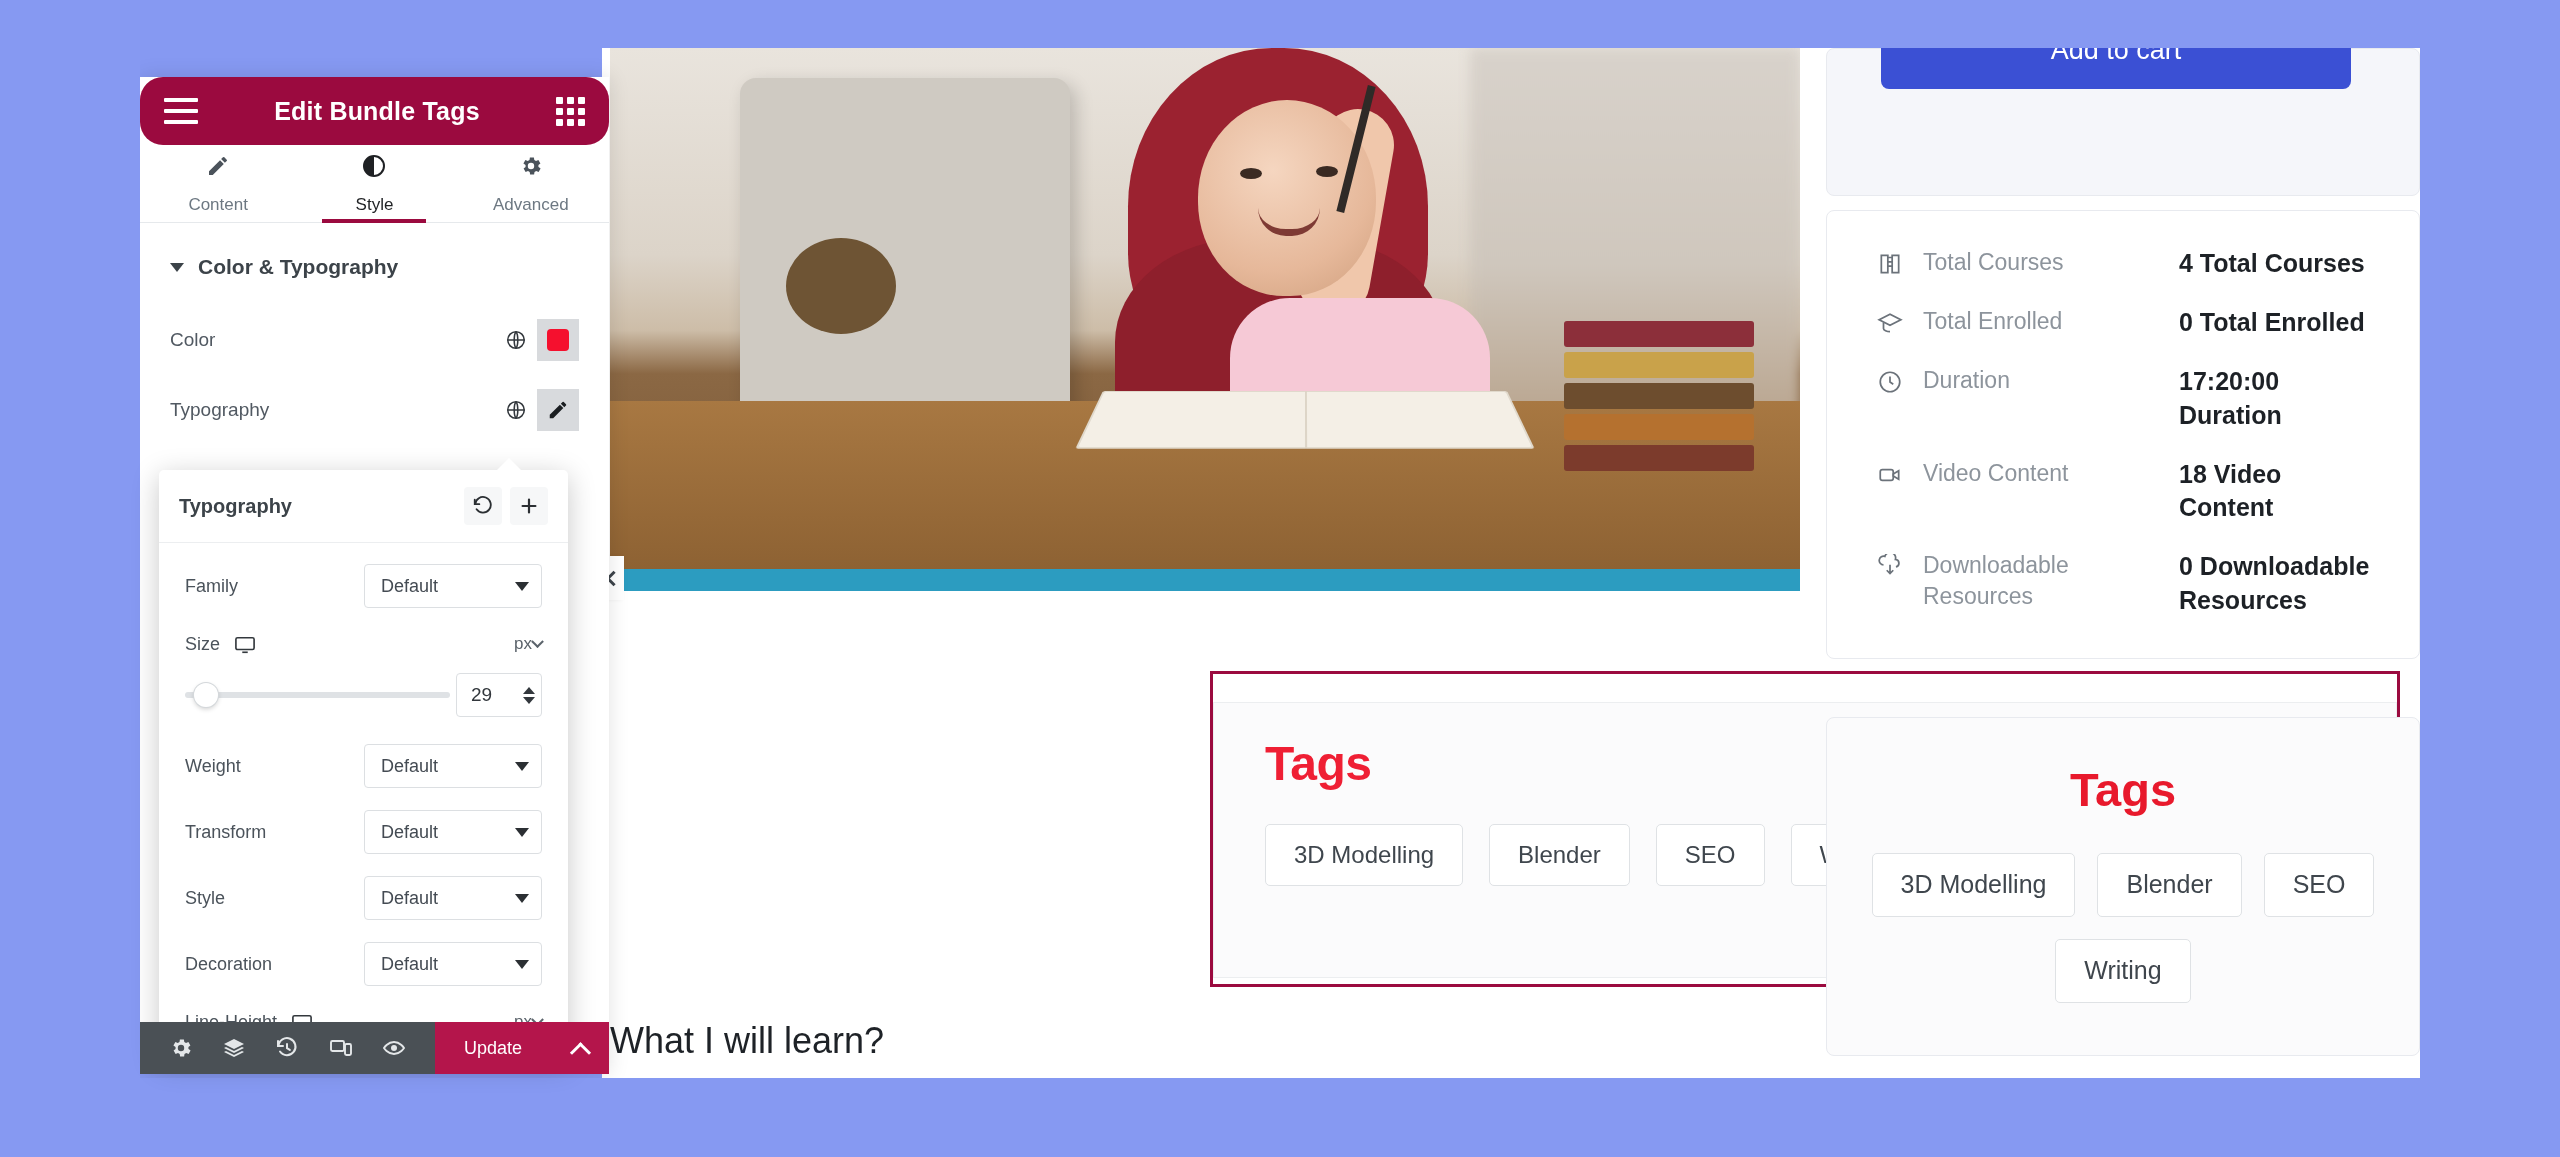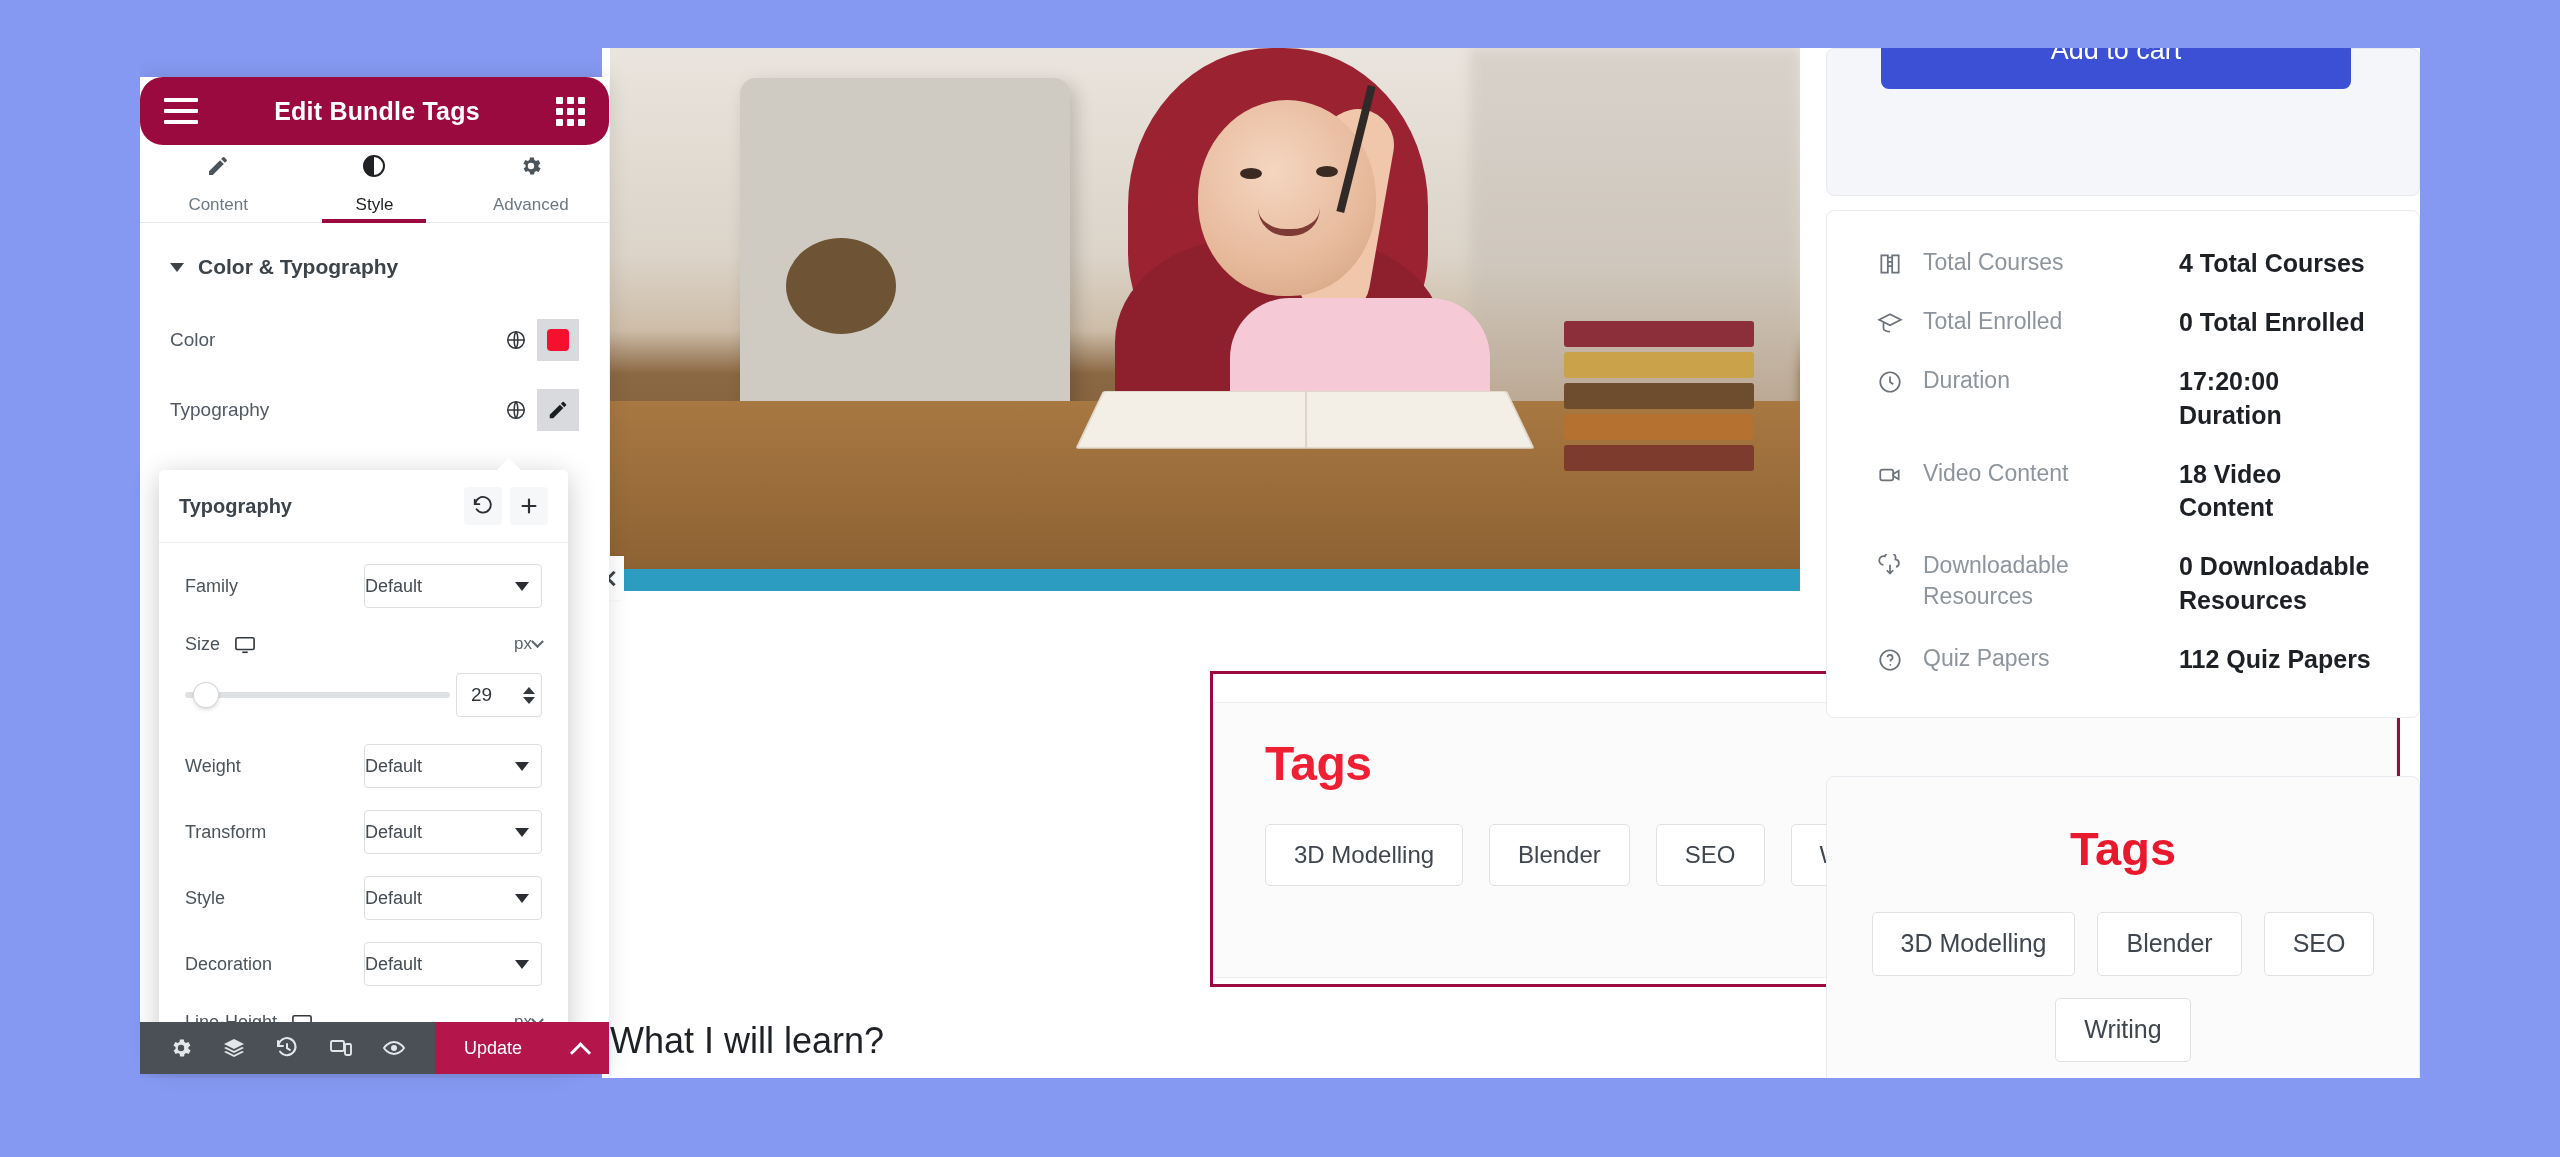--- a/index.html
+++ b/index.html
@@ -101,21 +101,21 @@
   }
   .typo-pop-body { padding: 10px 0 12px 0; max-height: 560px; overflow: hidden; }
   .trow {
     display: flex; align-items: center; justify-content: space-between;
     padding: 11px 26px; min-height: 50px;
   }
   .tlabel { font-size: 18px; color: #4b535b; display: flex; align-items: center; gap: 14px; }
   .select {
     width: 178px; height: 44px; border: 1px solid #dcdfe2; border-radius: 4px;
     background: #fff; display: flex; align-items: center; justify-content: space-between;
-    padding: 0 12px 0 0; font-size: 18px; color: #444b53; cursor: pointer;
+    padding: 0 12px 0 16px; font-size: 18px; color: #444b53; cursor: pointer;
   }
   .sel-caret { width: 0; height: 0; border-left: 7px solid transparent; border-right: 7px solid transparent; border-top: 9px solid #2b2f33; }
   .unit { font-size: 17px; color: #5b636b; display: flex; align-items: center; gap: 1px; cursor: pointer; }
   .unit .chev { width: 9px; height: 9px; border-right: 2px solid #5b636b; border-bottom: 2px solid #5b636b; transform: rotate(45deg) translate(-2px,-2px); }
 
   .slider-row { display: flex; align-items: center; gap: 6px; padding: 4px 26px 16px 26px; }
   .slider { position: relative; flex: 1; height: 6px; background: #dfe2e5; border-radius: 3px; }
   .slider .knob {
     position: absolute; left: 8%; top: 50%; transform: translate(-50%,-50%);
     width: 24px; height: 24px; border-radius: 50%; background: #fff;
@@ -355,31 +355,20 @@
         <span class="stat-ico">
           <svg width="26" height="26" viewBox="0 0 24 24" fill="none" stroke="#6b727a" stroke-width="1.6">
             <path d="M6 10a4 4 0 1 1 1.3-7.8A5 5 0 0 1 17 5a3.5 3.5 0 0 1 .5 6.9"></path>
             <path d="M12 10v8M9 15l3 3 3-3"></path>
           </svg>
         </span>
         <span class="stat-label">Downloadable Resources</span>
         <span class="stat-value">0 Downloadable Resources</span>
       </div>
 
-      <div class="stat-row">
-        <span class="stat-ico">
-          <svg width="26" height="26" viewBox="0 0 24 24" fill="none" stroke="#6b727a" stroke-width="1.6">
-            <circle cx="12" cy="12" r="9"></circle>
-              <path d="M9.6 9.4a2.4 2.4 0 1 1 2.9 2.6v1.4"></path>
-              <circle cx="12.3" cy="16.4" r=".8" fill="#6b727a" stroke="none"></circle>
-          </svg>
-        </span>
-        <span class="stat-label">Quiz Papers</span>
-        <span class="stat-value">112 Quiz Papers</span>
-      </div>
     </div>
 
     <div class="tags-card">
       <div class="tags-card-title">Tags</div>
       <div class="tags-card-row">
         <div class="tag-chip">3D Modelling</div>
         <div class="tag-chip">Blender</div>
         <div class="tag-chip">SEO</div>
         <div class="tag-chip">Writing</div>
       </div>

